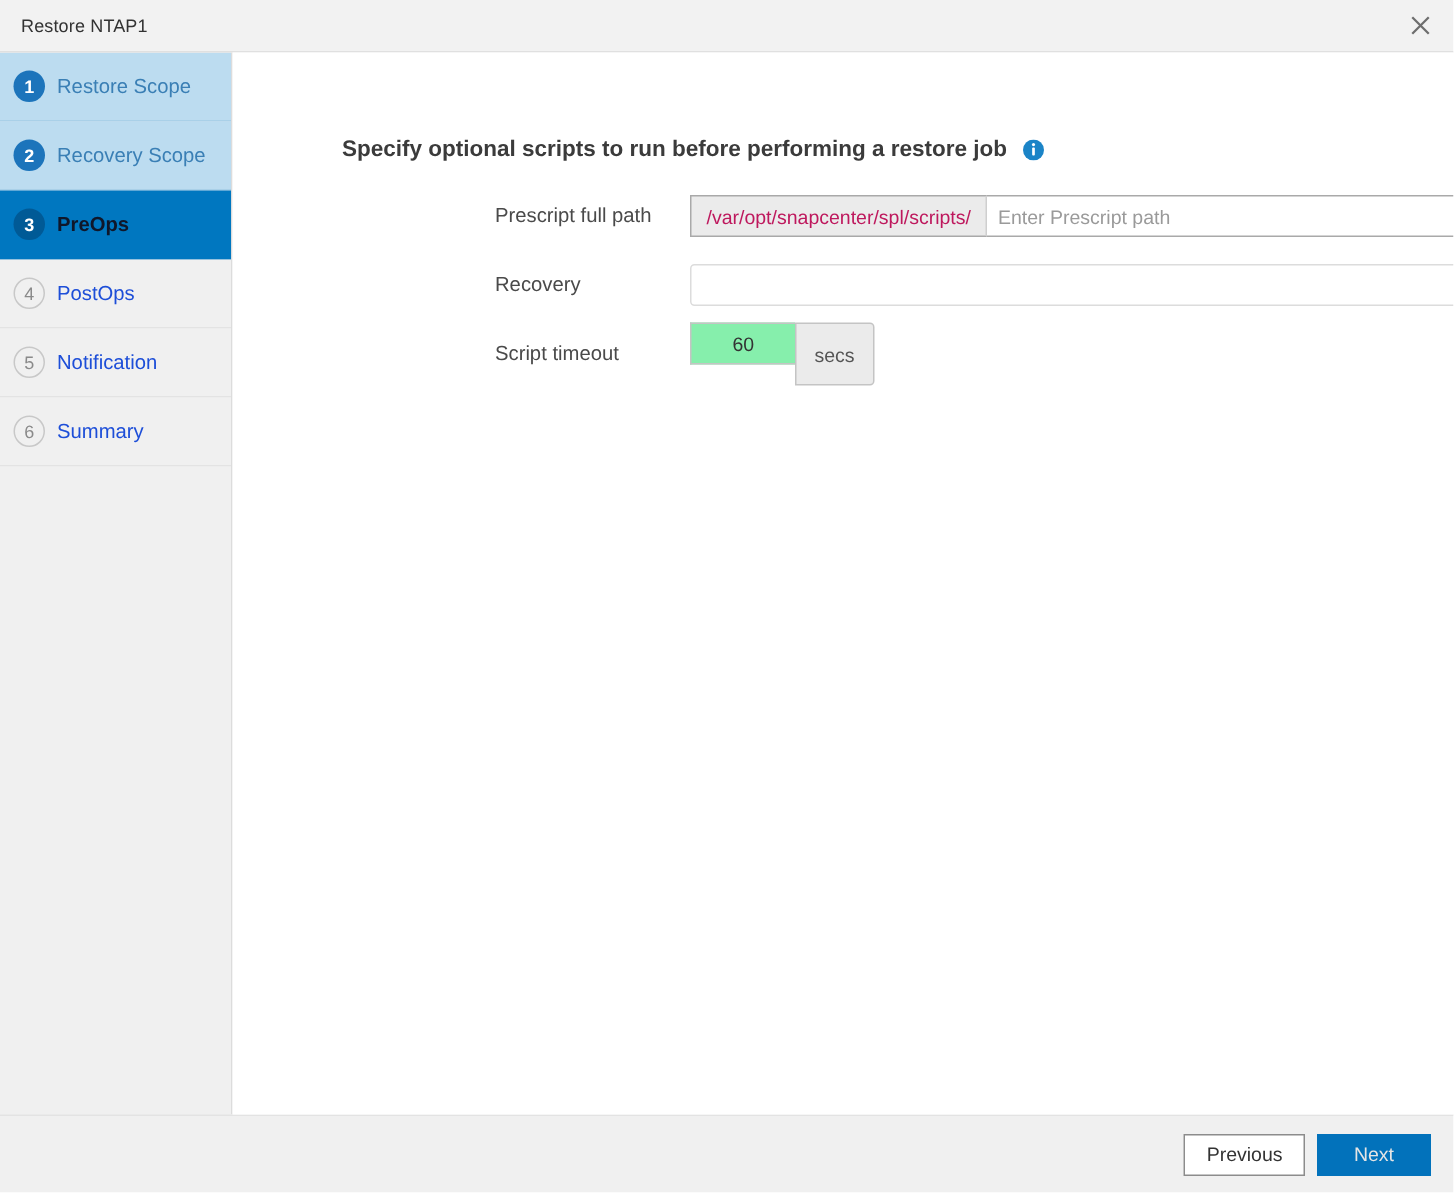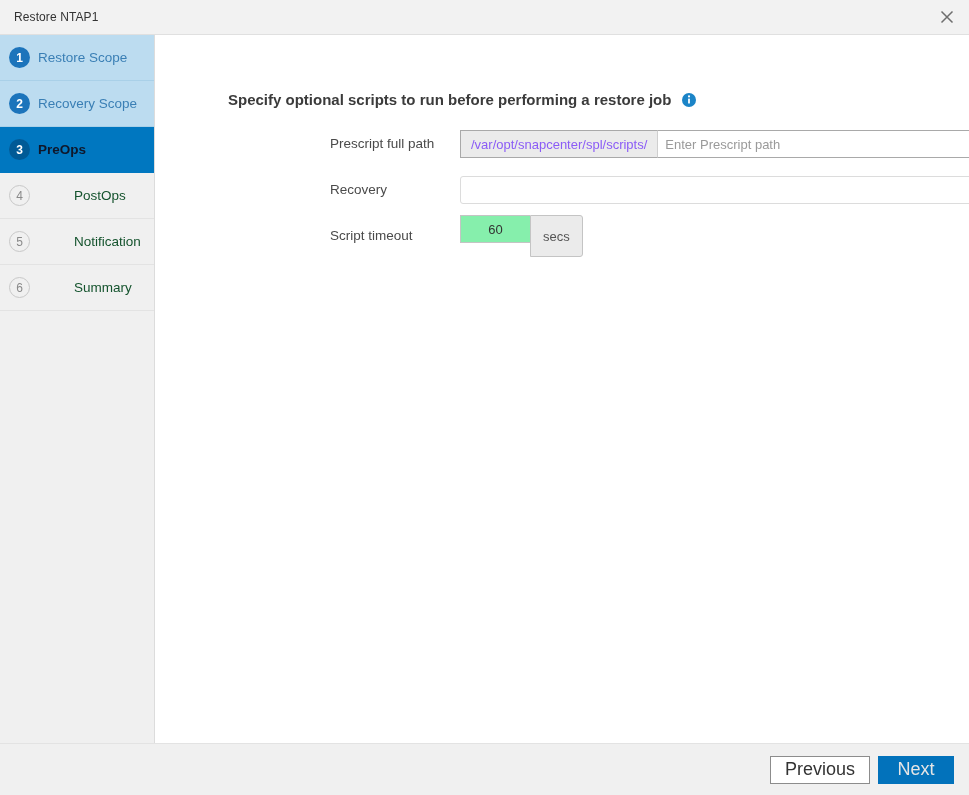--- a/index.html
+++ b/index.html
@@ -123,21 +123,21 @@
     font-weight: bold;
   }
 
   
   .step.pending { background: #f0f0f0; }
   .step.pending .badge {
     background: transparent;
     border: 1px solid #c8c8c8;
     color: #8a8a8a;
   }
-  .step.pending .step-label { color: #14532d; margin-left: 36px; }
+  .step.pending .step-label { color: #1d4ed8; }
 
   .sidebar-filler { flex: 1 1 auto; background: #f0f0f0; }
 
   
   .content {
     flex: 1 1 auto;
     background: #ffffff;
     padding: 0;
     position: relative;
     overflow: hidden;
@@ -189,21 +189,21 @@
     height: 28px;
     box-sizing: border-box;
     background: #ebebeb;
     border: 1px solid #a9a9a9;
     border-right: 1px solid #cfcfcf;
     display: flex;
     align-items: center;
     justify-content: center;
     padding: 0 10px;
     font-size: 13px;
-    color: #8b5cf6;
+    color: #be185d;
     white-space: nowrap;
   }
   .prescript-input {
     width: 396px;
     height: 28px;
     box-sizing: border-box;
     border: 1px solid #a9a9a9;
     border-left: none;
     background: #ffffff;
     font-family: "Liberation Sans", sans-serif;
@@ -267,21 +267,21 @@
     align-items: center;
     justify-content: flex-end;
     padding-right: 15px;
     gap: 8px;
   }
   .btn {
     height: 28px;
     min-width: 76px;
     box-sizing: border-box;
     font-family: "Liberation Sans", sans-serif;
-    font-size: 18px;
+    font-size: 13px;
     cursor: pointer;
     padding: 10px 14px;
     display: inline-flex;
     align-items: center;
     justify-content: center;
   }
   .btn-secondary {
     background: #ffffff;
     border: 1px solid #8c8c8c;
     color: #333333;

